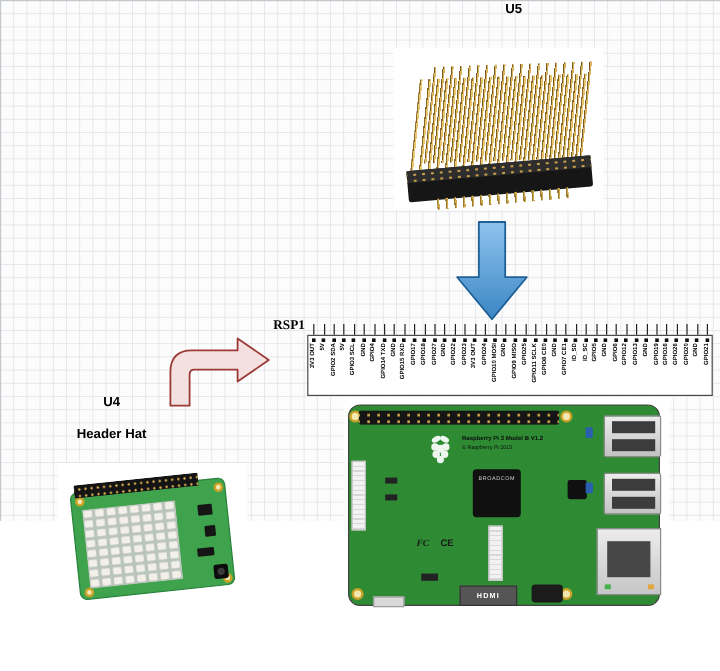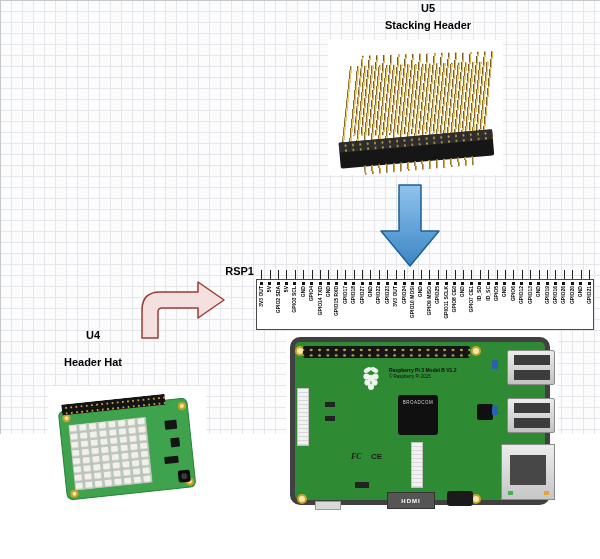--- a/index.html
+++ b/index.html
@@ -13,21 +13,21 @@
       linear-gradient(to right, var(--grid-line, #e3e6ea) 1px, transparent 1px),
       linear-gradient(to bottom, var(--grid-line, #e3e6ea) 1px, transparent 1px);
     background-size: 11px 11px;
   }
   .canvas::before { content:""; position:absolute; left:0; top:0; bottom:0; width:1px; background:#c3c8cd; }
   .canvas::after  { content:""; position:absolute; left:0; top:0; right:0; height:1px; background:#c3c8cd; }
 
   .lbl { position:absolute; font-weight:bold; font-size:11px; color:#000; text-align:center; white-space:nowrap; }
   .lbl-u5 { left:398px; top:2px; width:60px; }
   .lbl-stacking { left:358px; top:19px; width:140px; }
-  .lbl-rsp1 { left:212px; top:265px; width:42px; text-align:right; }
+  .lbl-rsp1 { left:212px; top:265px; width:42px; text-align:right;font-family:Liberation Serif, serif; }
   .lbl-u4 { left:63px; top:329px; width:60px; }
   .lbl-sensehat { left:53px; top:356px; width:80px; }
 
   .photo { position:absolute; background:#fff; }
 
   
   .sth-photo { left:328px; top:40px; width:175px; height:135px; }
   .sth-rot { position:absolute; inset:0; transform: rotate(-2deg); }
   .sth-pins-back { position:absolute; left:30px; top:14px; width:136px; height:80px;
     background-image: repeating-linear-gradient(90deg, #7a5c22 0 0.8px, #d8b45e 0.8px 2px, rgba(0,0,0,0) 2px 7.2px);
@@ -54,21 +54,21 @@
     background:#fff; border:1px solid #4a4a4a; display:flex; }
   .pin { flex:1 1 0; position:relative; display:flex; flex-direction:column; align-items:center; min-width:0; }
   .pin-lead { position:absolute; top:-10px; left:50%; width:1px; height:9px; background:#222; }
   .pin-pad { width:3px; height:3px; background:#111; margin-top:2px; }
   .pin-label { margin-top:1px; font-size:5px; font-weight:bold; color:#000;
     writing-mode:vertical-rl; transform:rotate(180deg); white-space:nowrap; line-height:1; }
 
   
   .pi-photo { left:286px; top:331px; width:272px; height:180px; }
   .pi-board { position:absolute; left:4px; top:6px; width:260px; height:168px;
-    background: var(--pcb-green, #2e8b33); border:5px solid #404040; border-radius:10px; }
+    background: var(--pcb-green, #2e8b33); border:1px solid #404040; border-radius:10px; }
   .pi-board > div, .pi-board > svg { position:absolute; }
   .hole { width:10px; height:10px; border-radius:50%; background:#f5e7b0; border:2px solid #c9a227; }
   .h1 { left:0px; top:4px; } .h2 { left:176px; top:4px; } .h3 { left:2px; top:152px; } .h4 { left:176px; top:152px; }
   .gpio-header { left:8px; top:4px; width:167px; height:12px; background-color:#151515; border-radius:2px;
     background-image: radial-gradient(circle, var(--pin-gold, #d9b65b) 1px, transparent 1.5px);
     background-size: 8.35px 5.5px; background-position: 4px 1.2px; }
   .display-conn { left:2px; top:46px; width:12px; height:58px; background:#f2f2f2; border:1px solid #c0c0c0;
     background-image: repeating-linear-gradient(0deg, #d8d8d8 0 1px, transparent 1px 4px); }
   .camera-conn { left:116px; top:100px; width:12px; height:46px; background:#f2f2f2; border:1px solid #c0c0c0;
     background-image: repeating-linear-gradient(0deg, #d8d8d8 0 1px, transparent 1px 4px); }
@@ -121,21 +121,20 @@
   .shc3 { left:100px; top:56px; width:14px; height:7px; }
   .sh-joy { left:112px; top:71px; width:12px; height:12px; background:#0c0c0c; border-radius:2px; }
   .sh-joy::after { content:""; position:absolute; left:3px; top:3px; width:6px; height:6px; border-radius:50%; background:#3a3a3a; }
 </style>
 </head>
 <body>
 
 <div class="canvas">
 
   <div class="lbl lbl-u5">U5</div>
-  <div class="lbl lbl-stacking">Stacking Header</div>
   <div class="lbl lbl-rsp1">RSP1</div>
   <div class="lbl lbl-u4">U4</div>
   <div class="lbl lbl-sensehat">Header Hat</div>
 
   <div class="photo sth-photo">
     <div class="sth-rot">
       <div class="sth-pins-back"></div>
       <div class="sth-pins-front"></div>
       <div class="sth-base">
         <div class="sth-base-top"></div>

